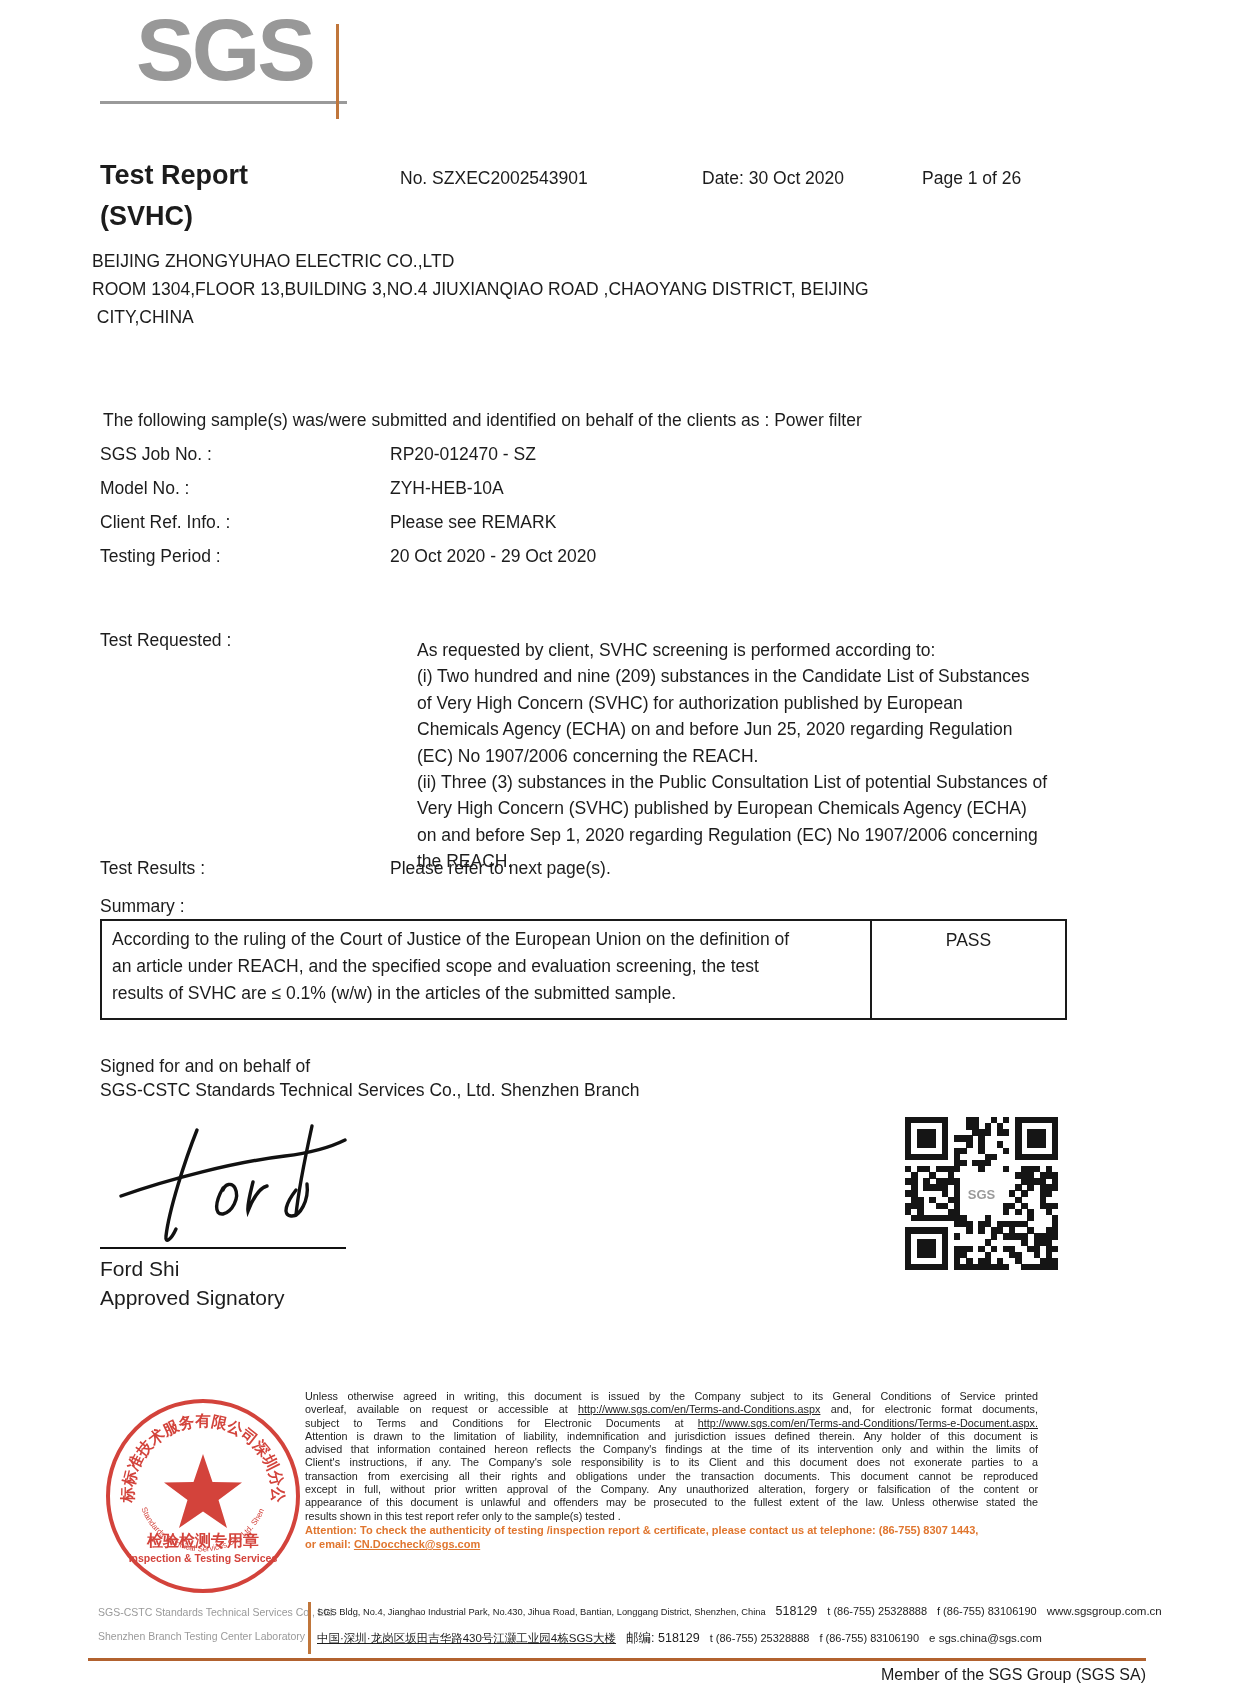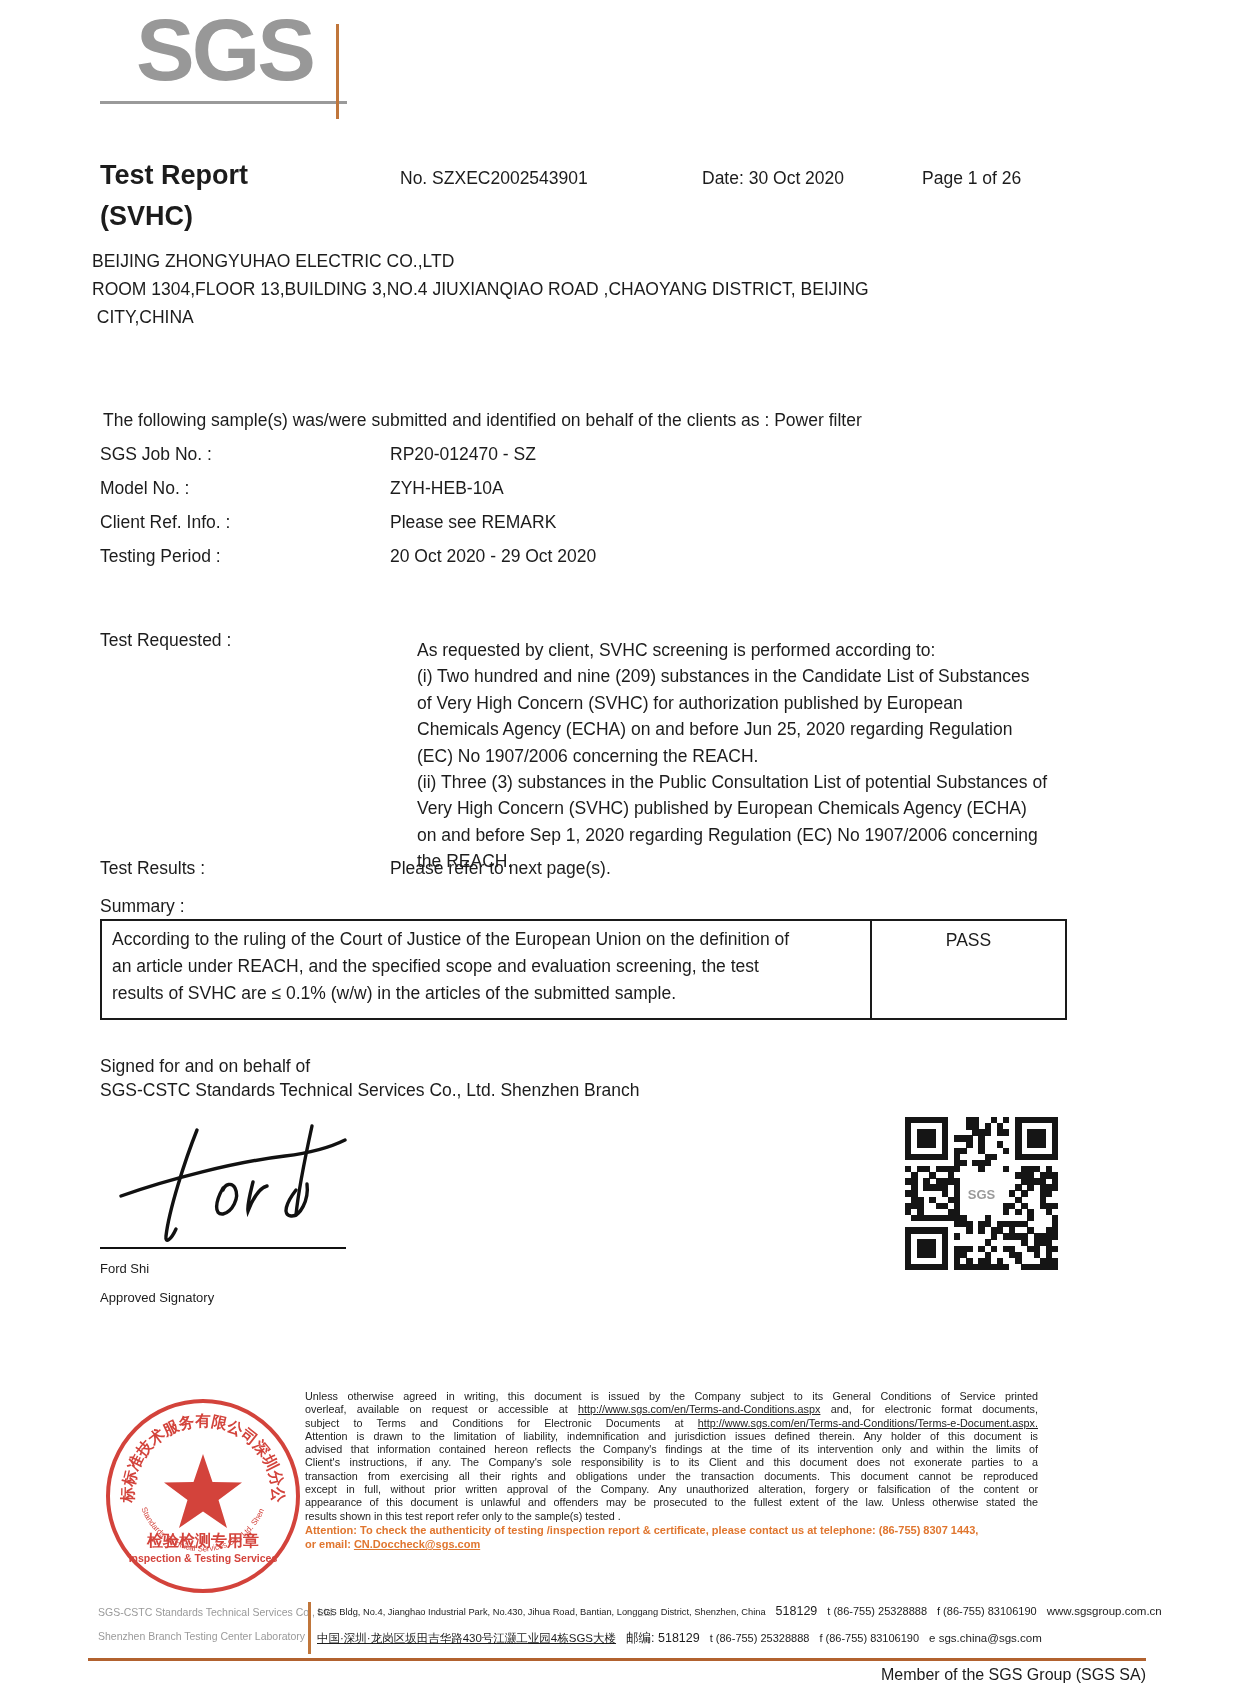--- a/index.html
+++ b/index.html
@@ -25,21 +25,21 @@
   .req-label,.res-label{font-size:17.5px;}
   .req-lines .req-line{font-size:17.5px;line-height:26.4px;white-space:pre;}
   .res-value{font-size:17.5px;}
   .summary-label{font-size:17.5px;}
   .summary-box{display:flex;border:2px solid #1a1a1a;}
   .summary-left{width:770px;flex:none;border-right:2px solid #1a1a1a;padding:5px 10px 0 10px;box-sizing:border-box;}
   .summary-left div{font-size:17.5px;line-height:27px;white-space:pre;}
   .summary-right{flex:1;text-align:center;padding-top:9px;font-size:17.5px;}
   .signed{font-size:17.5px;line-height:24px;}
   .sig-rule{background:#111;height:2px;}
-  .sig-name,.sig-role{font-size:13px;line-height:29px;}
+  .sig-name,.sig-role{font-size:21px;line-height:29px;}
   
   .qr{width:153px;height:153px;}
   .qr-label{position:absolute;left:50%;top:50%;transform:translate(-50%,-50%);
     background:#fff;padding:9px 7px;font-size:13px;font-weight:700;color:#9a9a9a;letter-spacing:0;}
   
   .stamp{mix-blend-mode:multiply;opacity:.93;}
   
   .terms div{font-size:10.8px;line-height:13.3px;color:#222;
     text-align:justify;text-align-last:justify;}
   .terms div:last-child{text-align-last:left;}

